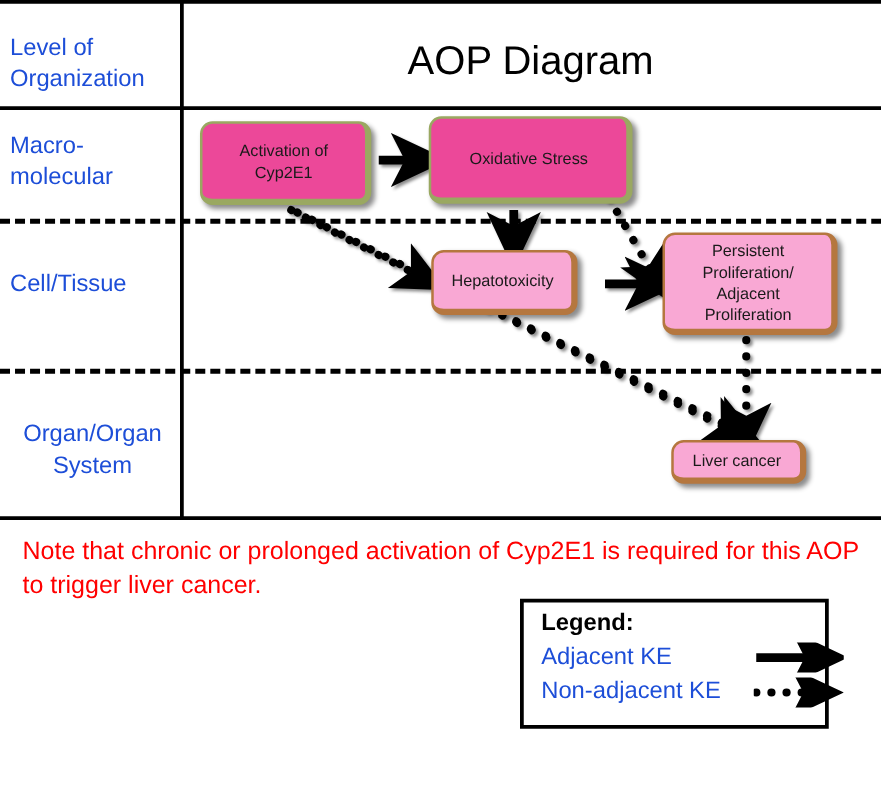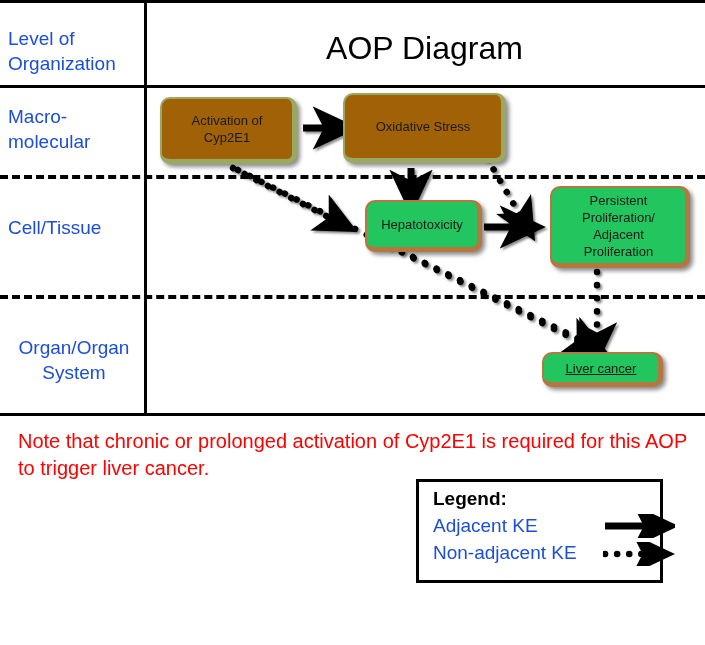--- a/index.html
+++ b/index.html
@@ -79,39 +79,38 @@
     align-items: center;
     justify-content: center;
     text-align: center;
     font-size: 13px;
     line-height: 17px;
     color: #1a1a1a;
     z-index: 6;
     box-shadow: 3px 3px 4px rgba(0,0,0,0.45);
   }
   .node.green {
-    background: #a16207;
+    background: #ec4899;
     border: 2px solid #9aa861;
     border-right-width: 5px;
     border-bottom-width: 5px;
   }
   .node.orange {
-    background: #22c55e;
+    background: #f9a8d4;
     border: 2px solid #b5773f;
     border-right-width: 5px;
     border-bottom-width: 5px;
-    margin-left: 20px;
   }
   .node span { display: block; padding: 0 5px; }
 
   #node-cyp2e1    { left: 160px; top: 97px;  width: 137px; height: 67px; }
   #node-oxidative { left: 343px; top: 93px;  width: 163px; height: 70px; }
   #node-hepato    { left: 345px; top: 200px; width: 117px; height: 52px; }
   #node-prolif    { left: 530px; top: 186px; width: 140px; height: 82px; }
-  #node-liver     { left: 522px; top: 352px; width: 121px; height: 35px; text-decoration: underline; }
+  #node-liver     { left: 537px; top: 352px; width: 108px; height: 35px; }
 
   
   #arrows {
     position: absolute;
     left: 0; top: 0;
     width: 705px; height: 645px;
     z-index: 4;
     pointer-events: none;
   }
 

